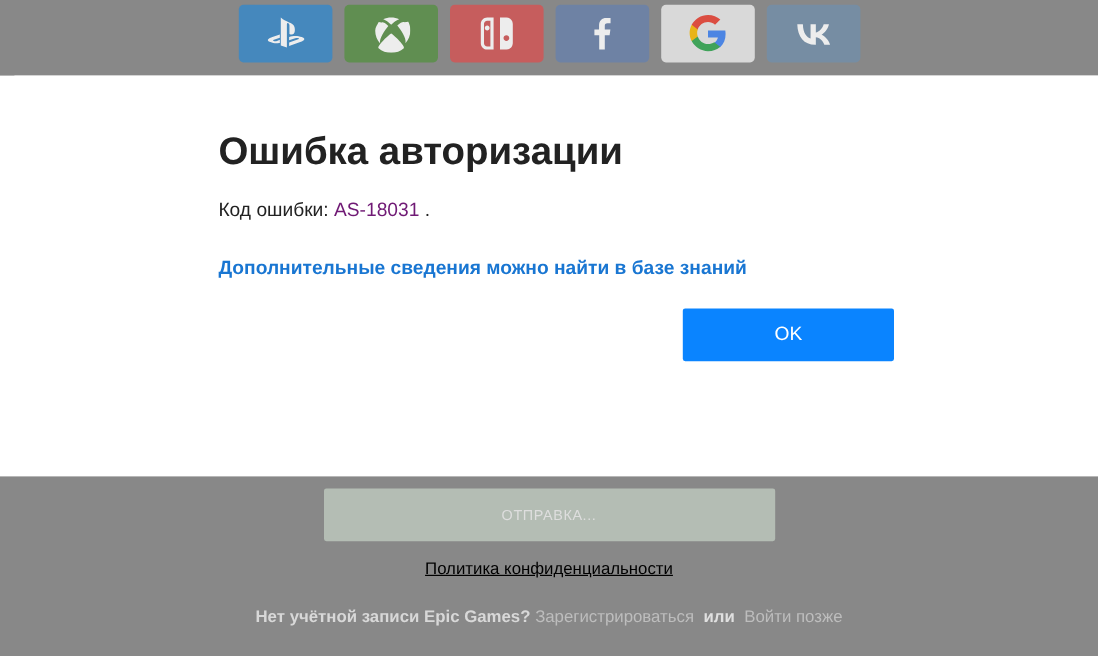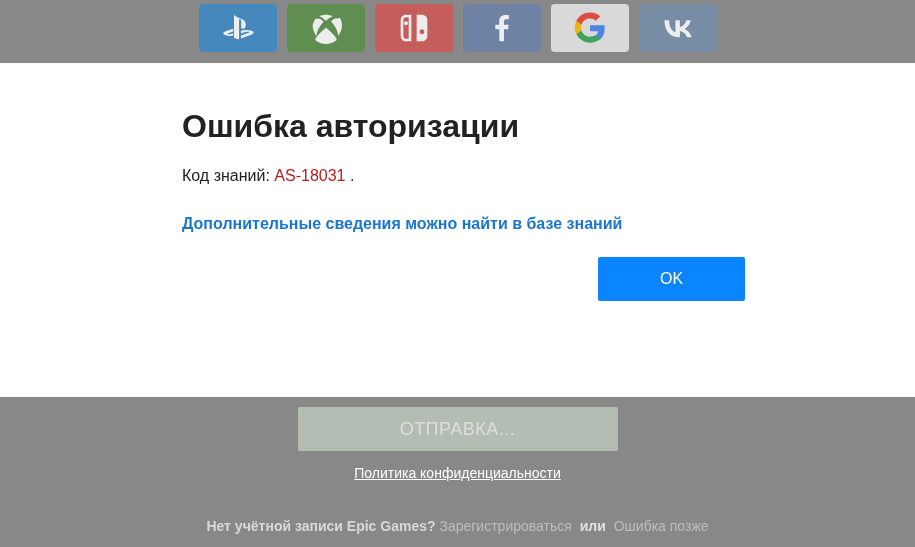--- a/index.html
+++ b/index.html
@@ -60,74 +60,74 @@
       color: #222;
       line-height: 1.55;
       margin-bottom: 22px;
     }
     .error-code-row {
       font-size: 16px;
       color: #222;
       margin-bottom: 30px;
     }
     .error-code-row a {
-      color: #b91c1c;
+      color: #701a75;
       text-decoration: none;
     }
     .kb-link {
       display: block;
       color: #1976d2;
       text-decoration: none;
       font-size: 16px;
       margin-bottom: 24px;
       font-weight: bold;
     }
     .modal-actions {
       display: flex;
       justify-content: flex-end;
     }
     .ok-btn {
       background: #0a84ff;
       color: #fff;
       border: none;
-      width: 147px;
+      width: 176px;
       height: 44px;
       font-size: 16px;
       border-radius: 2px;
       cursor: pointer;
     }
 
     .bottom-bar {
       position: absolute;
       top: 397px;
       left: 0;
       right: 0;
       bottom: 0;
       background: #888;
       display: flex;
       flex-direction: column;
       align-items: center;
       padding-top: 10px;
     }
     .sending-btn {
-      width: 320px;
+      width: 376px;
       height: 44px;
       background: #b4bdb4;
       color: #dedede;
       border: none;
-      font-size: 18px;
+      font-size: 12px;
       letter-spacing: 0.5px;
       border-radius: 2px;
       margin-bottom: 14px;
       cursor: default;
     }
     .privacy {
-      color: #ffffff;
+      color: #000000;
       font-size: 14px;
-      margin-bottom: 37px;
+      margin-bottom: 24px;
     }
     .signup-row {
       font-size: 14px;
       color: #cfcfcf;
     }
     .signup-row .q {
       color: #d8d8d8;
       font-weight: 600;
     }
     .signup-row .link {
@@ -180,32 +180,32 @@
       </svg>
   </div>
 </div>
 
 <div class="modal">
   <div class="modal-inner">
     <h1>Ошибка авторизации</h1>
     <div class="modal-text">
     </div>
     <div class="error-code-row">
-      <span>Код знаний: </span><a href="#">AS-18031</a><span> .</span>
+      <span>Код ошибки: </span><a href="#">AS-18031</a><span> .</span>
     </div>
     <a href="#" class="kb-link">Дополнительные сведения можно найти в базе знаний</a>
     <div class="modal-actions">
       <button class="ok-btn">OK</button>
     </div>
   </div>
 </div>
 
 <div class="bottom-bar">
   <button class="sending-btn" disabled="">ОТПРАВКА...</button>
   <a href="#" class="privacy">Политика конфиденциальности</a>
   <div class="signup-row">
     <span class="q">Нет учётной записи Epic Games?</span>
     <span> </span>
     <a href="#" class="link">Зарегистрироваться</a>
     <span class="or">или</span>
-    <a href="#" class="link">Ошибка позже</a>
+    <a href="#" class="link">Войти позже</a>
   </div>
 </div>
 
 </body></html>

